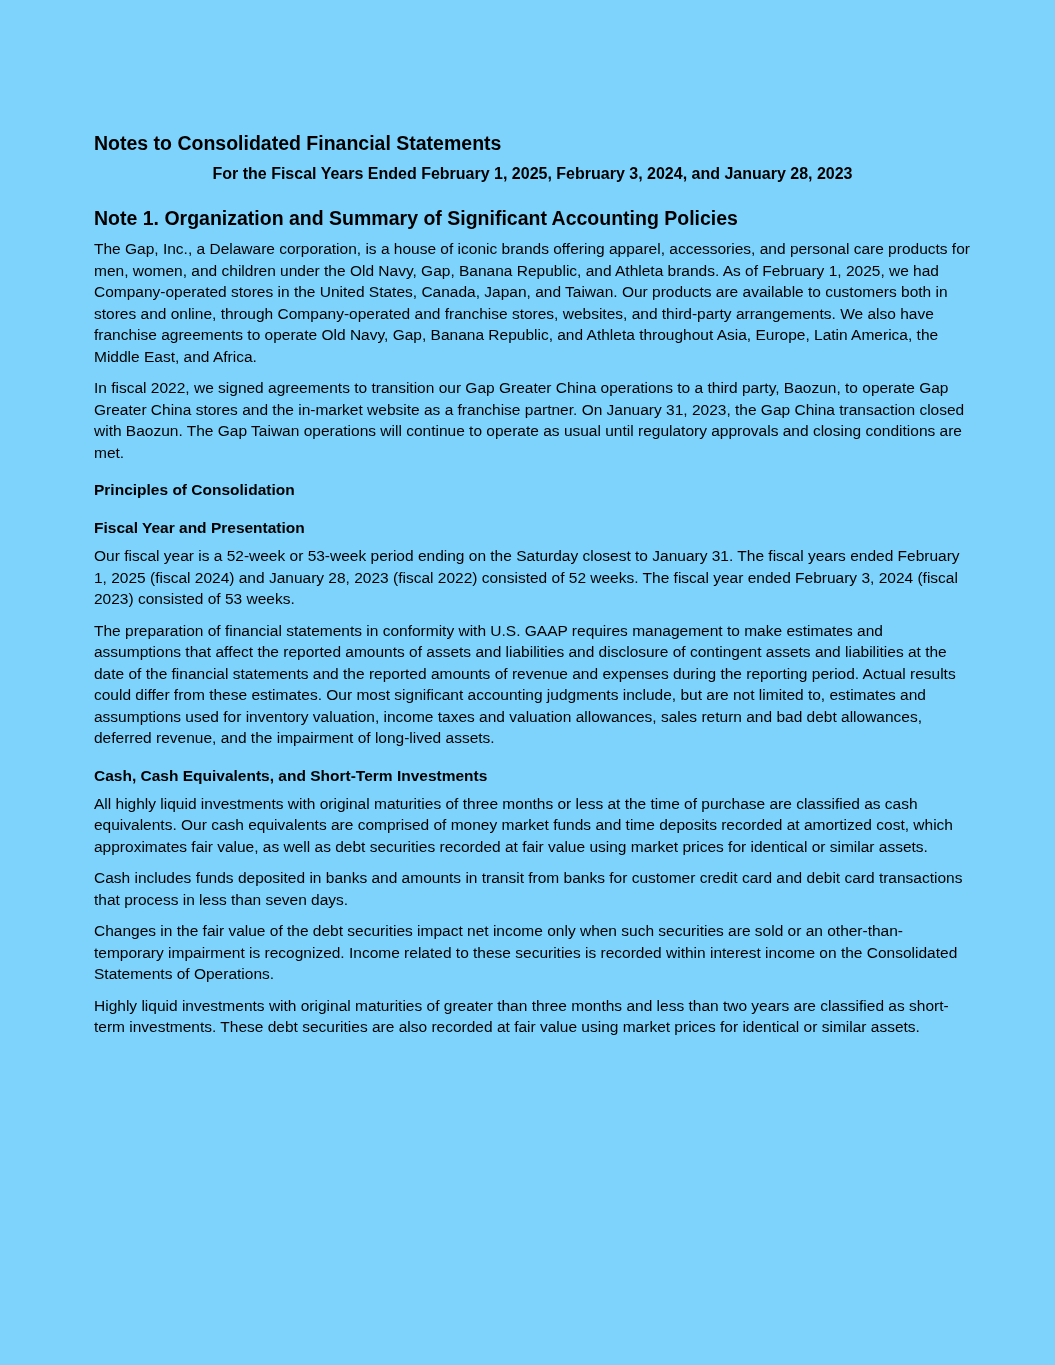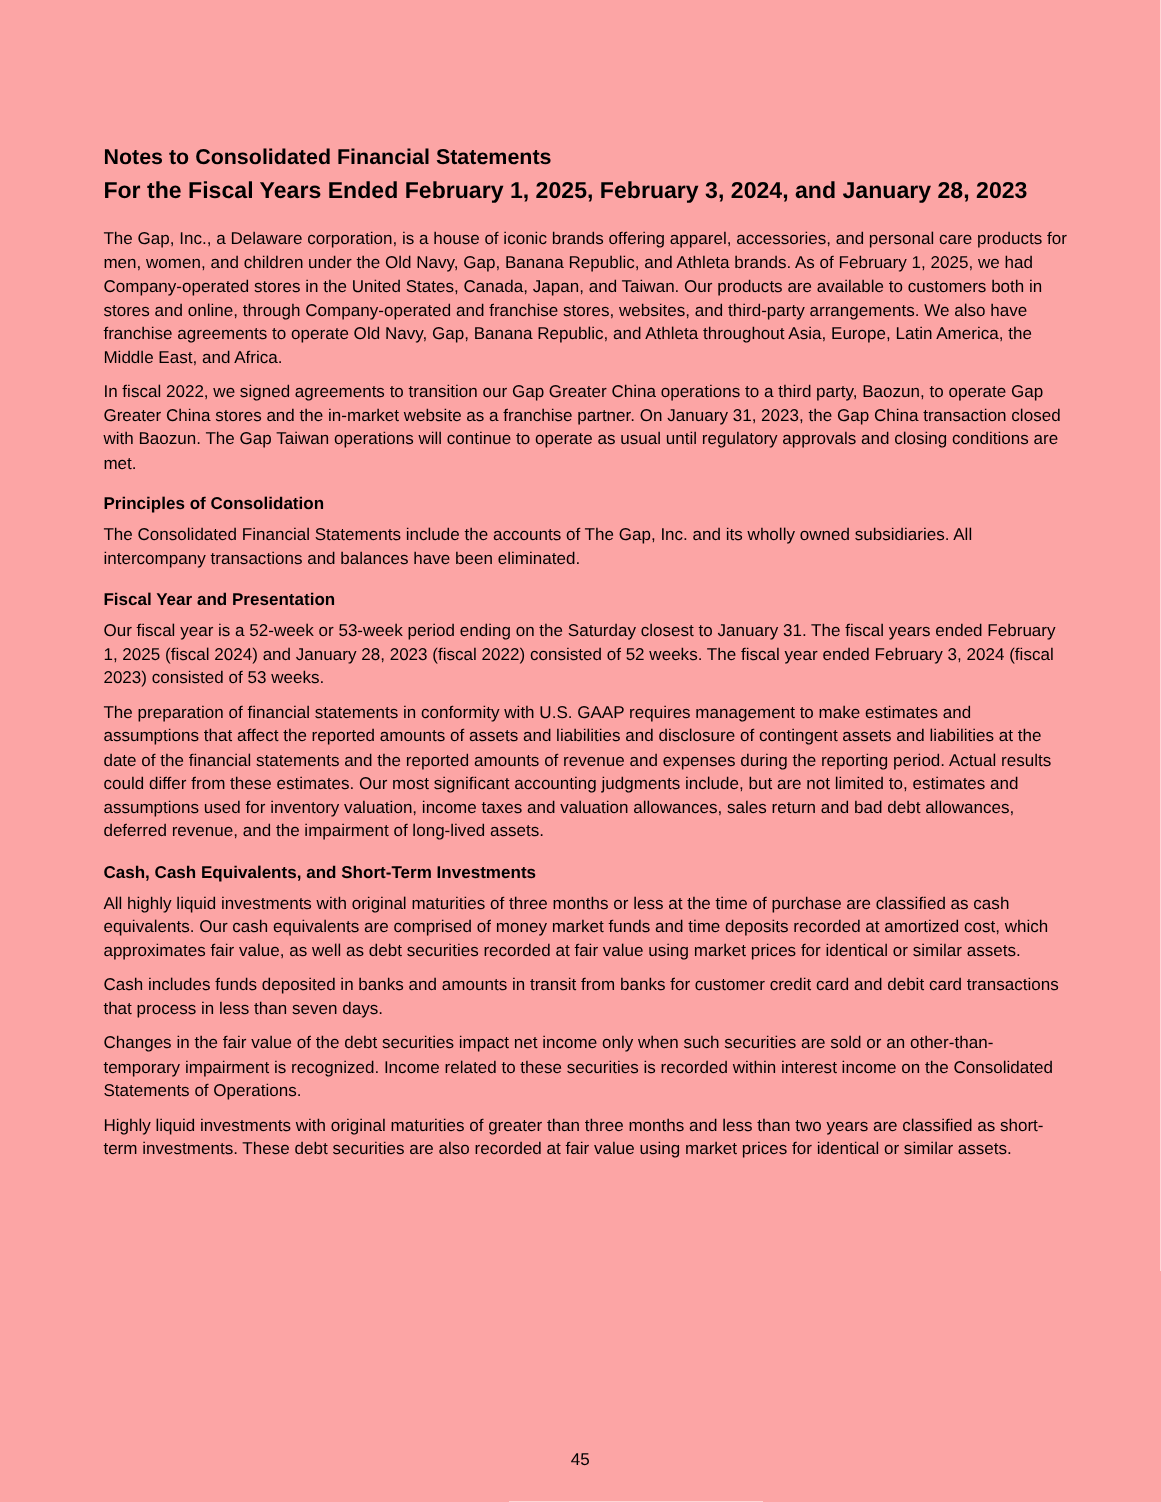--- a/index.html
+++ b/index.html
@@ -2,37 +2,38 @@
 <html><head>
 <meta charset="utf-8">
 <style>
   * { box-sizing: border-box; }
   html, body { margin: 0; padding: 0; background: #ffffff; }
   .page {
     position: relative;
     width: 1055px;
     height: 1365px;
     margin: 0 auto;
-    background: #fca5a5;
+    background: #7dd3fc;
     color: #000000;
     font-family: "Liberation Sans", "DejaVu Sans", sans-serif;
     padding: 132px 84px 0 94px;
     overflow: hidden;
   }
   .doc-title {
     font-size: 19.5px;
     font-weight: bold;
     line-height: 23px;
     margin: 0 0 8px 0;
   }
   .doc-subtitle {
-    font-size: 21px;
+    font-size: 16px;
     font-weight: bold;
     line-height: 22px;
     margin: 0 0 22px 0;
+    text-align: center;
   }
   .note-heading {
     font-size: 19.5px;
     font-weight: bold;
     line-height: 23px;
     margin: 0 0 8px 0;
   }
   .section-heading {
     font-size: 15.5px;
     font-weight: bold;
@@ -55,43 +56,42 @@
   }
 </style>
 </head>
 <body>
 
 <div class="page">
 
   <h1 class="doc-title">Notes to Consolidated Financial Statements</h1>
   <p class="doc-subtitle">For the Fiscal Years Ended February 1, 2025, February 3, 2024, and January 28, 2023</p>
 
+  <h2 class="note-heading">Note 1. Organization and Summary of Significant Accounting Policies</h2>
 
   <section>
     <p class="para">The Gap, Inc., a Delaware corporation, is a house of iconic brands offering apparel, accessories, and personal care products for men, women, and children under the Old Navy, Gap, Banana Republic, and Athleta brands. As of February 1, 2025, we had Company-operated stores in the United States, Canada, Japan, and Taiwan. Our products are available to customers both in stores and online, through Company-operated and franchise stores, websites, and third-party arrangements. We also have franchise agreements to operate Old Navy, Gap, Banana Republic, and Athleta throughout Asia, Europe, Latin America, the Middle East, and Africa.</p>
     <p class="para">In fiscal 2022, we signed agreements to transition our Gap Greater China operations to a third party, Baozun, to operate Gap Greater China stores and the in-market website as a franchise partner. On January 31, 2023, the Gap China transaction closed with Baozun. The Gap Taiwan operations will continue to operate as usual until regulatory approvals and closing conditions are met.</p>
   </section>
 
   <section>
     <h3 class="section-heading">Principles of Consolidation</h3>
-    <p class="para">The Consolidated Financial Statements include the accounts of The Gap, Inc. and its wholly owned subsidiaries. All intercompany transactions and balances have been eliminated.</p>
   </section>
 
   <section>
     <h3 class="section-heading">Fiscal Year and Presentation</h3>
     <p class="para">Our fiscal year is a 52-week or 53-week period ending on the Saturday closest to January 31. The fiscal years ended February 1, 2025 (fiscal 2024) and January 28, 2023 (fiscal 2022) consisted of 52 weeks. The fiscal year ended February 3, 2024 (fiscal 2023) consisted of 53 weeks.</p>
   </section>
 
   <section>
     <p class="para">The preparation of financial statements in conformity with U.S. GAAP requires management to make estimates and assumptions that affect the reported amounts of assets and liabilities and disclosure of contingent assets and liabilities at the date of the financial statements and the reported amounts of revenue and expenses during the reporting period. Actual results could differ from these estimates. Our most significant accounting judgments include, but are not limited to, estimates and assumptions used for inventory valuation, income taxes and valuation allowances, sales return and bad debt allowances, deferred revenue, and the impairment of long-lived assets.</p>
   </section>
 
   <section>
     <h3 class="section-heading">Cash, Cash Equivalents, and Short-Term Investments</h3>
     <p class="para">All highly liquid investments with original maturities of three months or less at the time of purchase are classified as cash equivalents. Our cash equivalents are comprised of money market funds and time deposits recorded at amortized cost, which approximates fair value, as well as debt securities recorded at fair value using market prices for identical or similar assets.</p>
     <p class="para">Cash includes funds deposited in banks and amounts in transit from banks for customer credit card and debit card transactions that process in less than seven days.</p>
     <p class="para">Changes in the fair value of the debt securities impact net income only when such securities are sold or an other-than-temporary impairment is recognized. Income related to these securities is recorded within interest income on the Consolidated Statements of Operations.</p>
     <p class="para">Highly liquid investments with original maturities of greater than three months and less than two years are classified as short-term investments. These debt securities are also recorded at fair value using market prices for identical or similar assets.</p>
   </section>
 
-  <div class="page-number">45</div>
 
 </div>
 
 </body></html>

